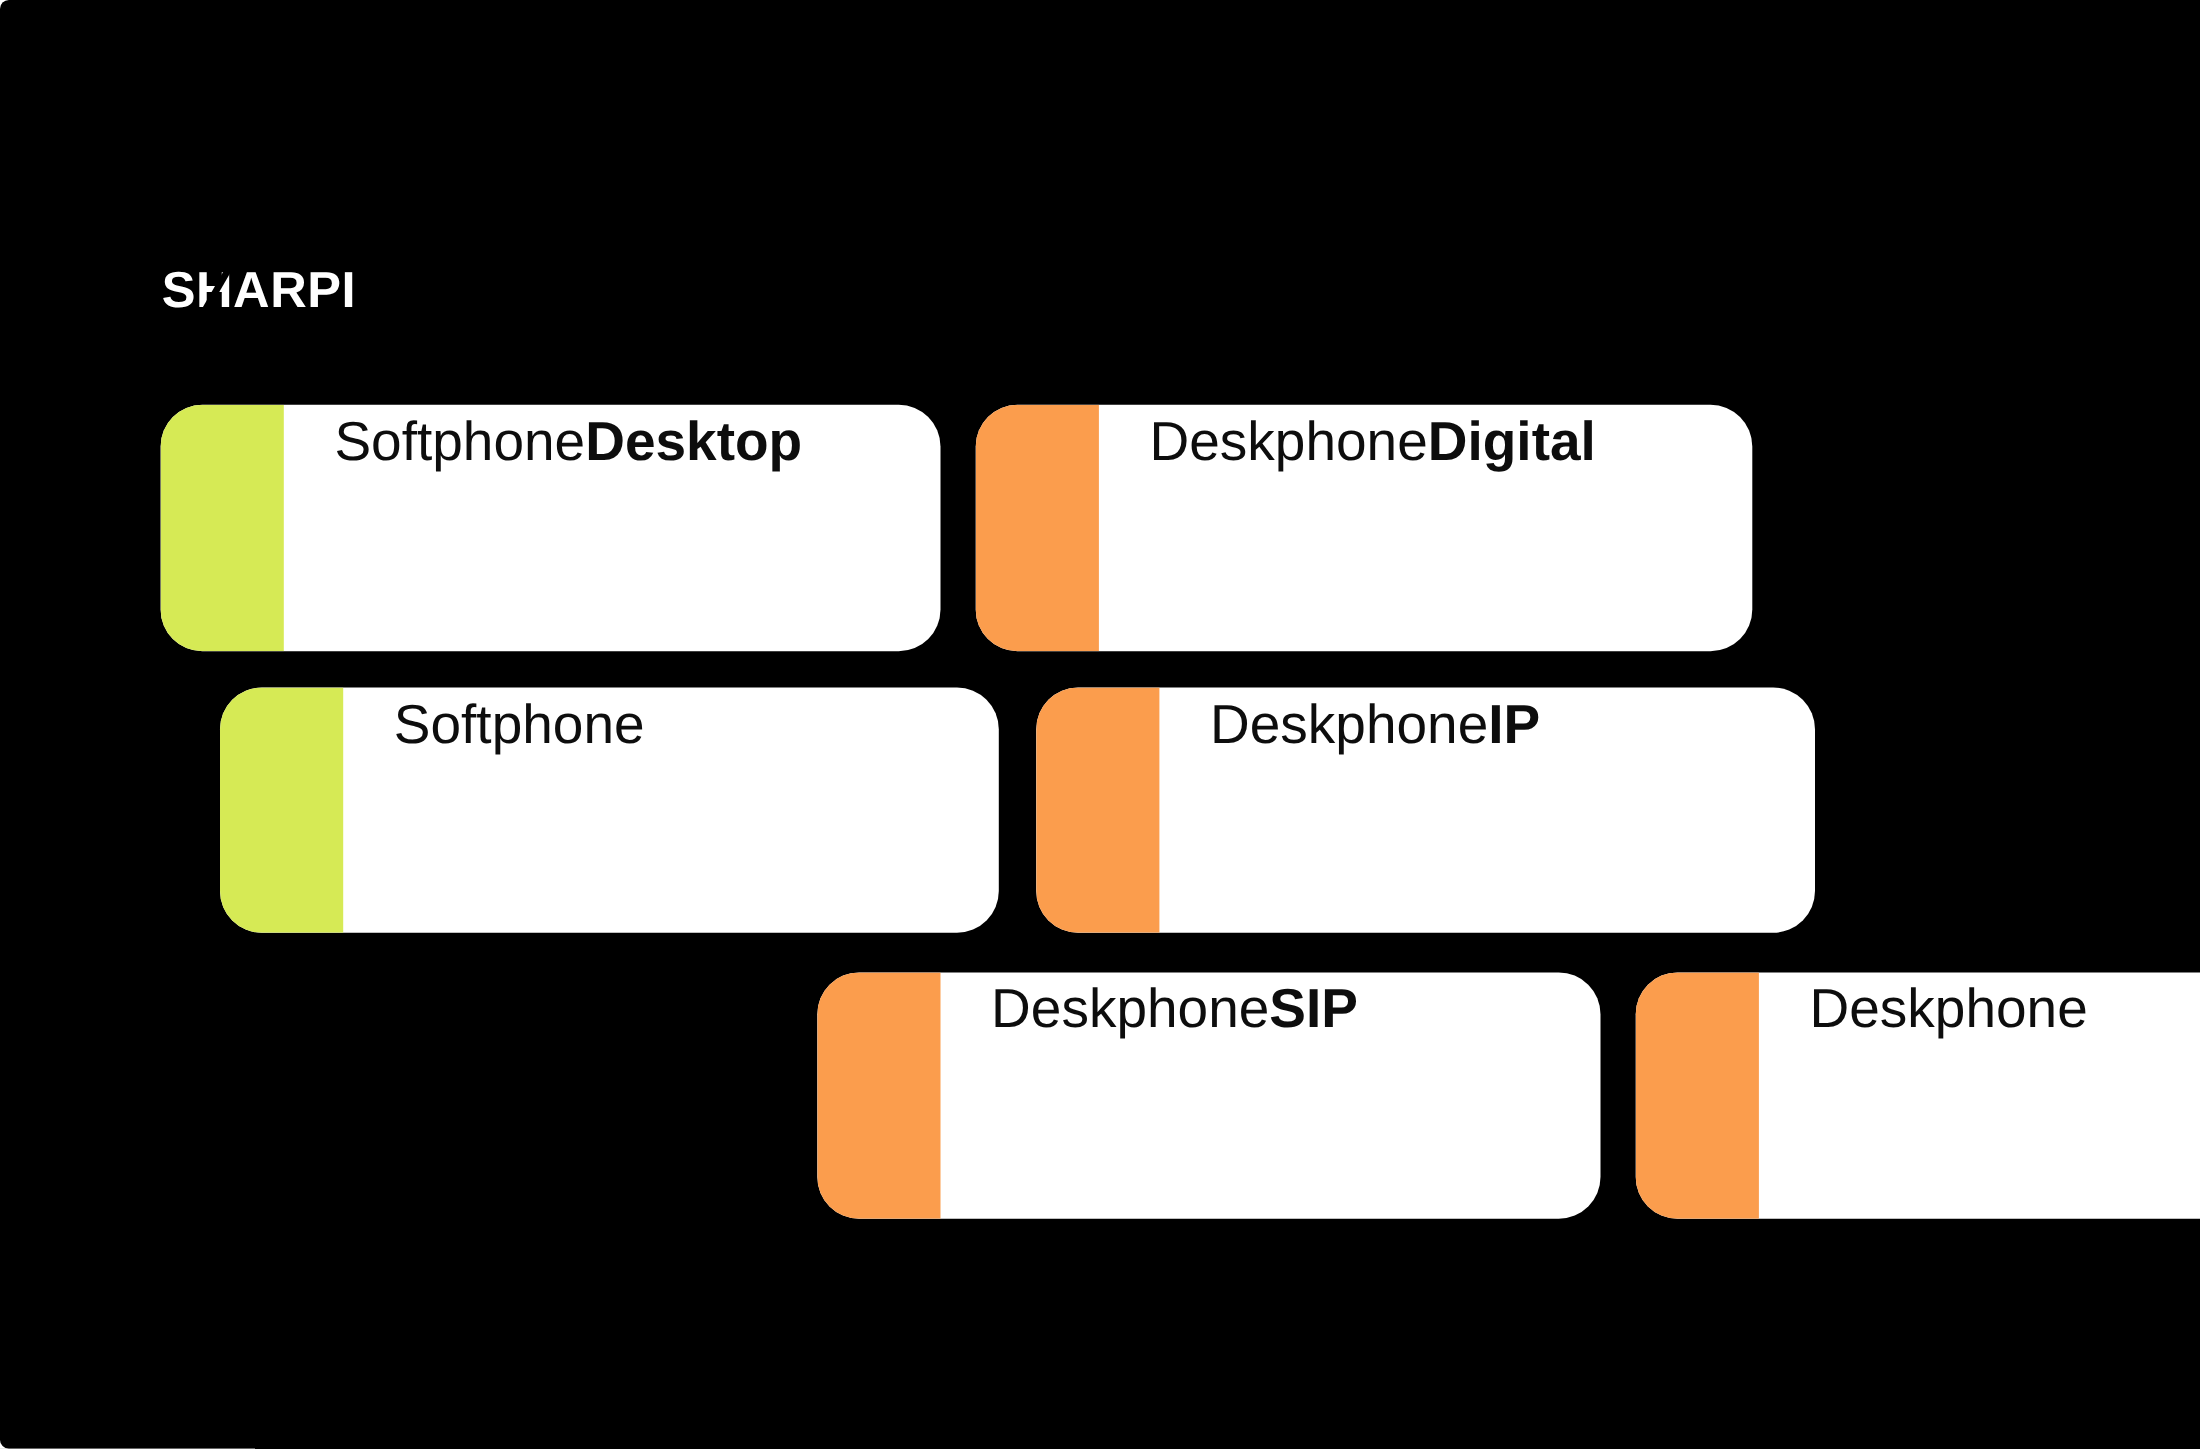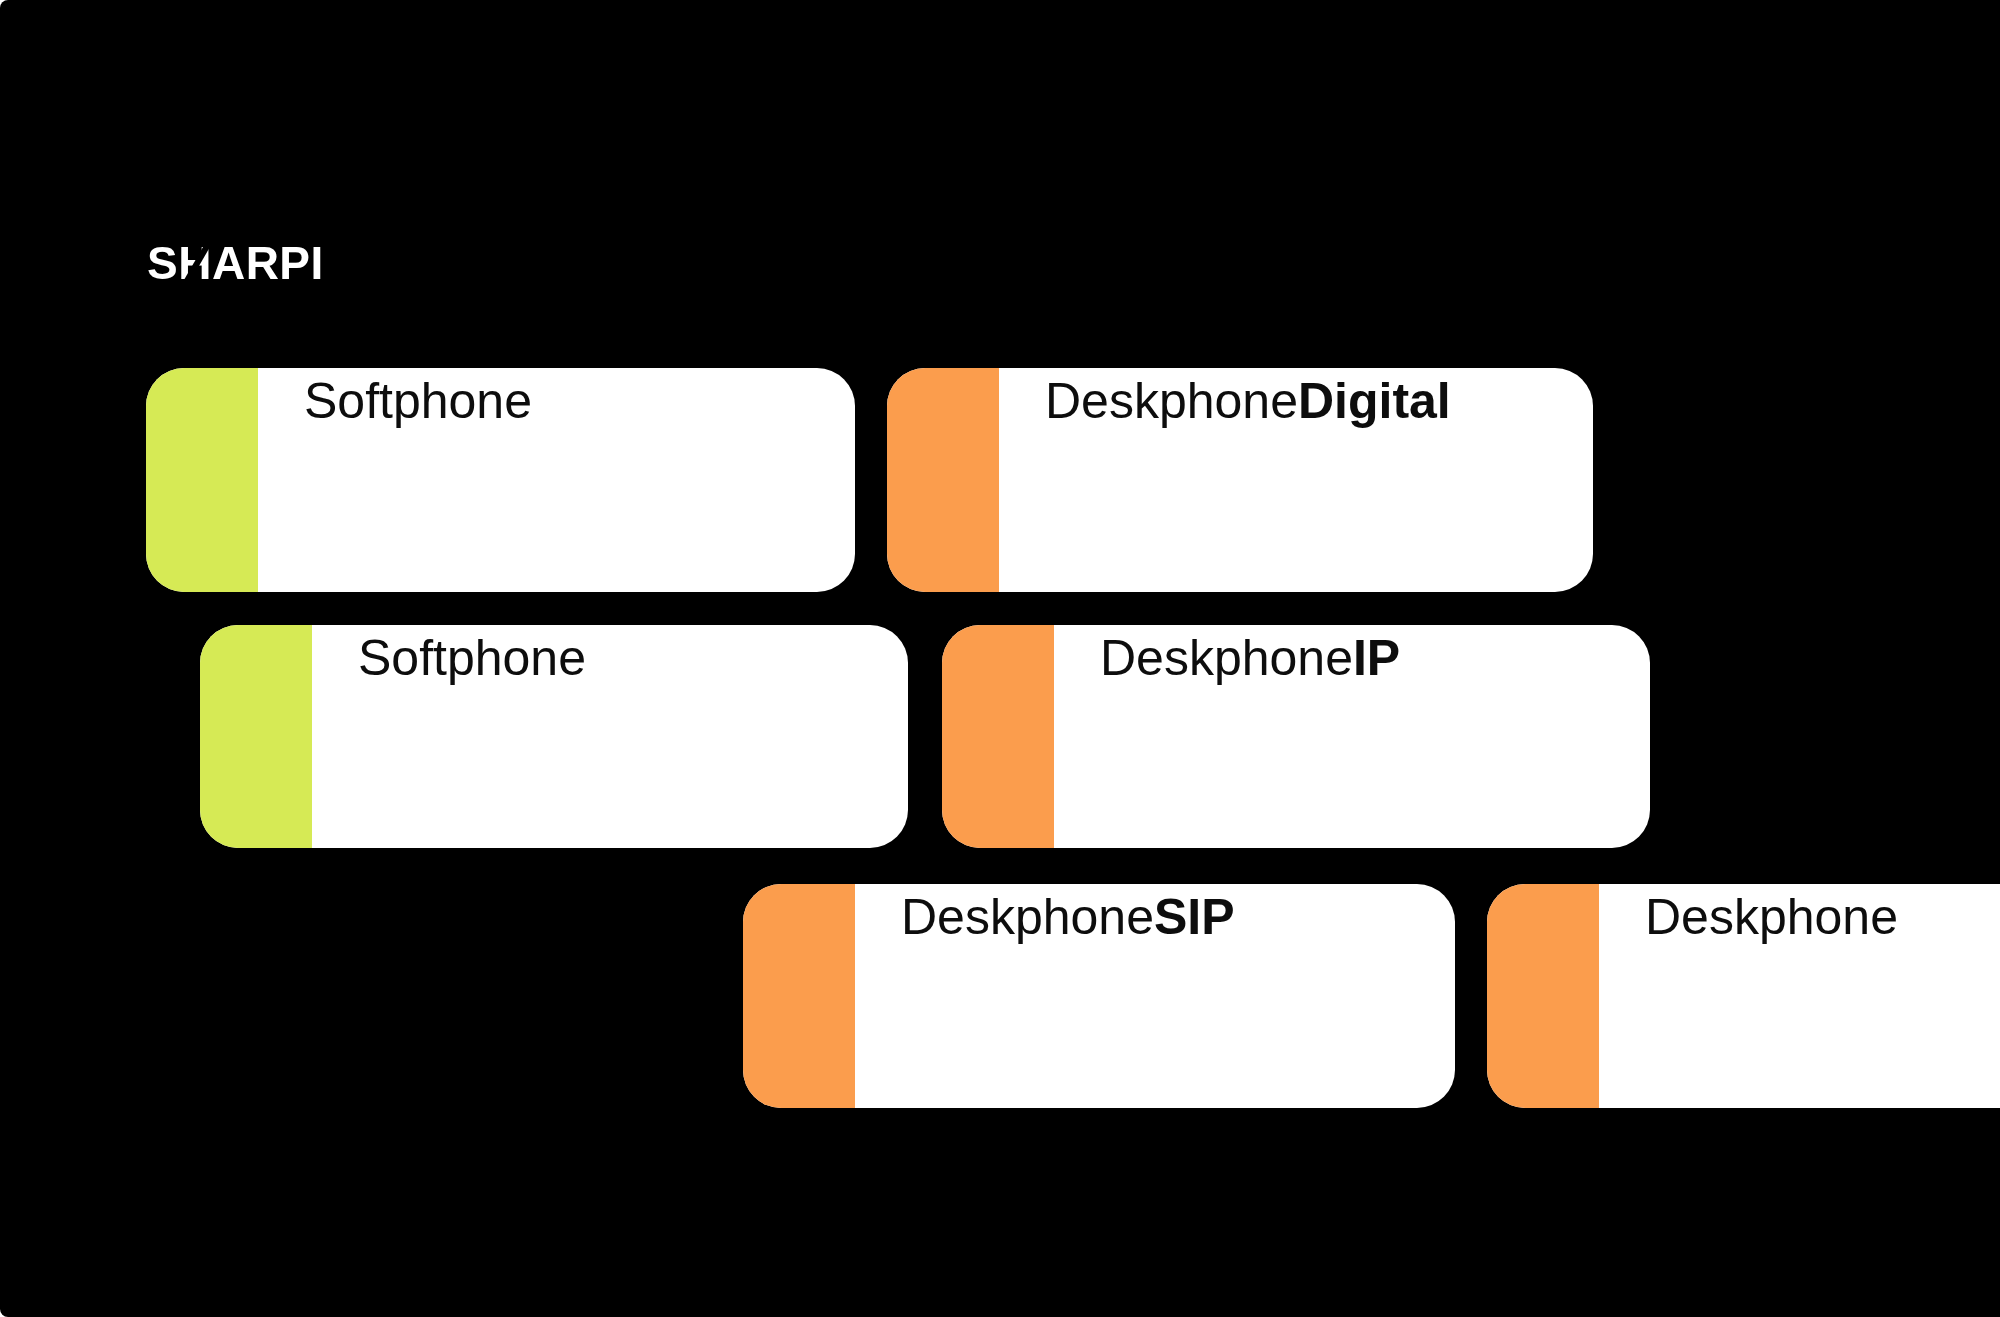--- a/index.html
+++ b/index.html
@@ -84,20 +84,21 @@
 <div class="canvas">
 
   <div class="logo">
     <span>S</span><span class="logo-h">H</span><span>ARPI</span>
   </div>
 
   <div class="card card-0">
     <div class="accent-strip" style="background: rgb(214, 234, 85);"></div>
     <div class="card-text">
       <span class="card-line1">Softphone</span>
+      <span class="card-line2">Desktop</span>
     </div>
   </div>
 
   <div class="card card-1">
     <div class="accent-strip" style="background: rgb(251, 157, 77);"></div>
     <div class="card-text">
       <span class="card-line1">Deskphone</span>
       <span class="card-line2">Digital</span>
     </div>
   </div>

